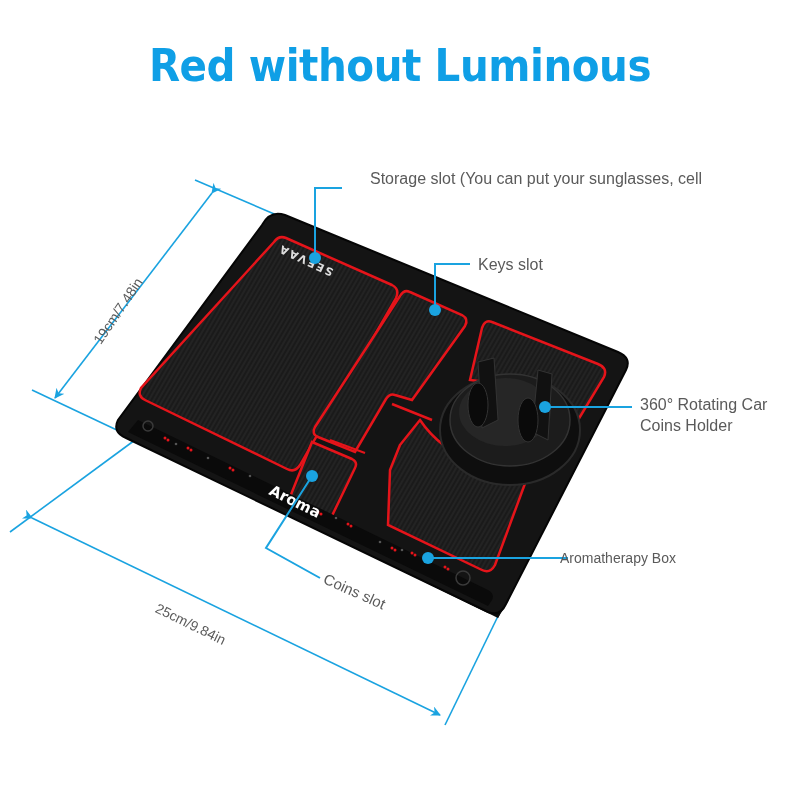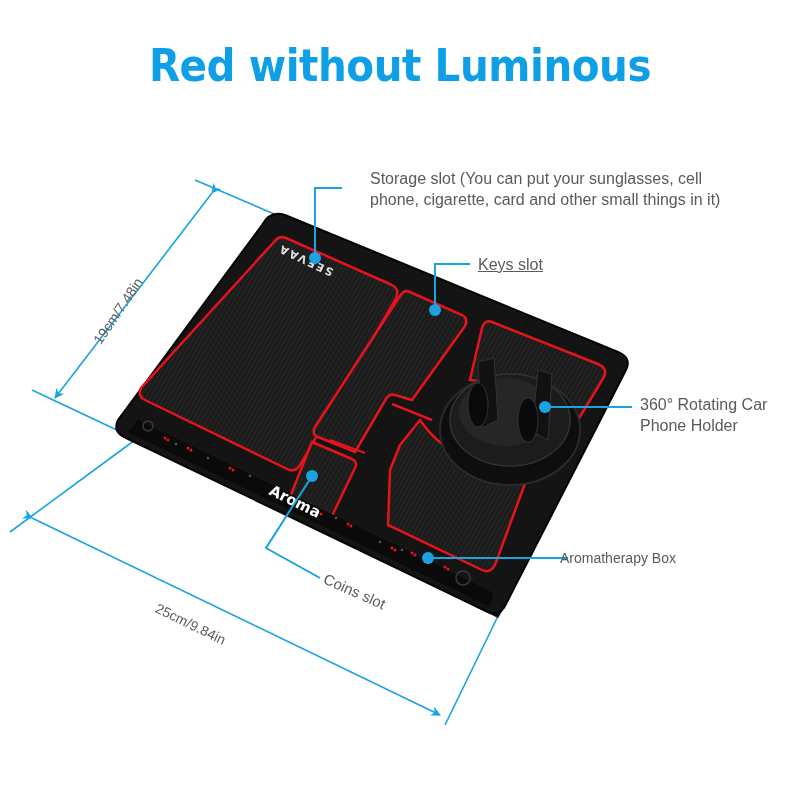--- a/index.html
+++ b/index.html
@@ -111,24 +111,23 @@
     <circle cx="315" cy="258" r="6"></circle>
     <circle cx="435" cy="310" r="6"></circle>
     <circle cx="545" cy="407" r="6"></circle>
     <circle cx="428" cy="558" r="6"></circle>
     <circle cx="312" cy="476" r="6"></circle>
   </g>
 </svg>
 
 <div class="label" style="left:350px; top:168px;margin-left:20px;">
   <div>Storage slot (You can put your sunglasses, cell</div>
-  <div>phone, cigarette, card and other small things in it)</div>
 </div>
-<div class="label" style="left:478px; top:254px;text-decoration:underline;">Keys slot</div>
+<div class="label" style="left:478px; top:254px;">Keys slot</div>
 <div class="label" style="left:640px; top:394px;">
   <div>360° Rotating Car</div>
-  <div>Phone Holder</div>
+  <div>Coins Holder</div>
 </div>
 <div class="label" style="left:560px; top:548px; font-size:14px;">Aromatherapy Box</div>
 <div class="rot" style="left:328px; top:570px; transform:rotate(24deg);">Coins slot</div>
 
 <div class="rot" style="left:90px; top:338px; transform:rotate(-56deg); font-size:14px;">19cm/7.48in</div>
 <div class="rot" style="left:160px; top:600px; transform:rotate(26deg); font-size:14px;">25cm/9.84in</div>
 
 </body></html>

